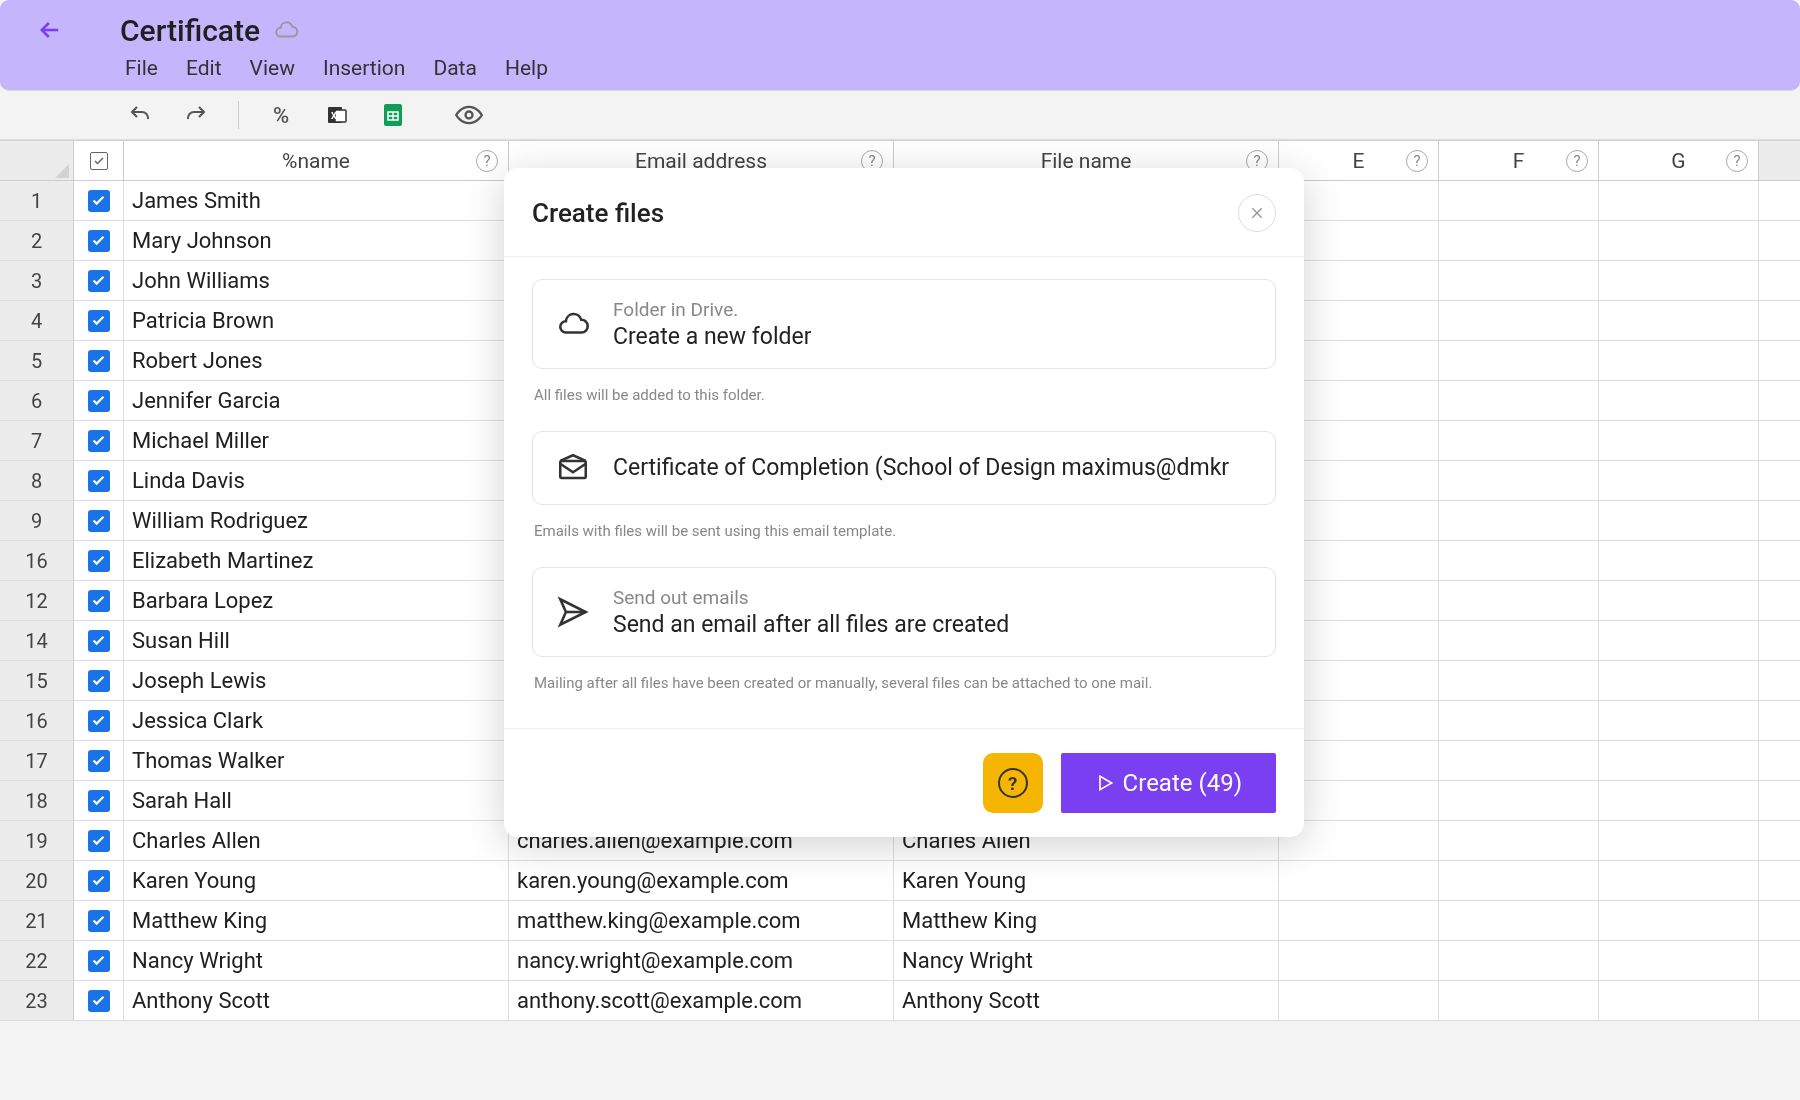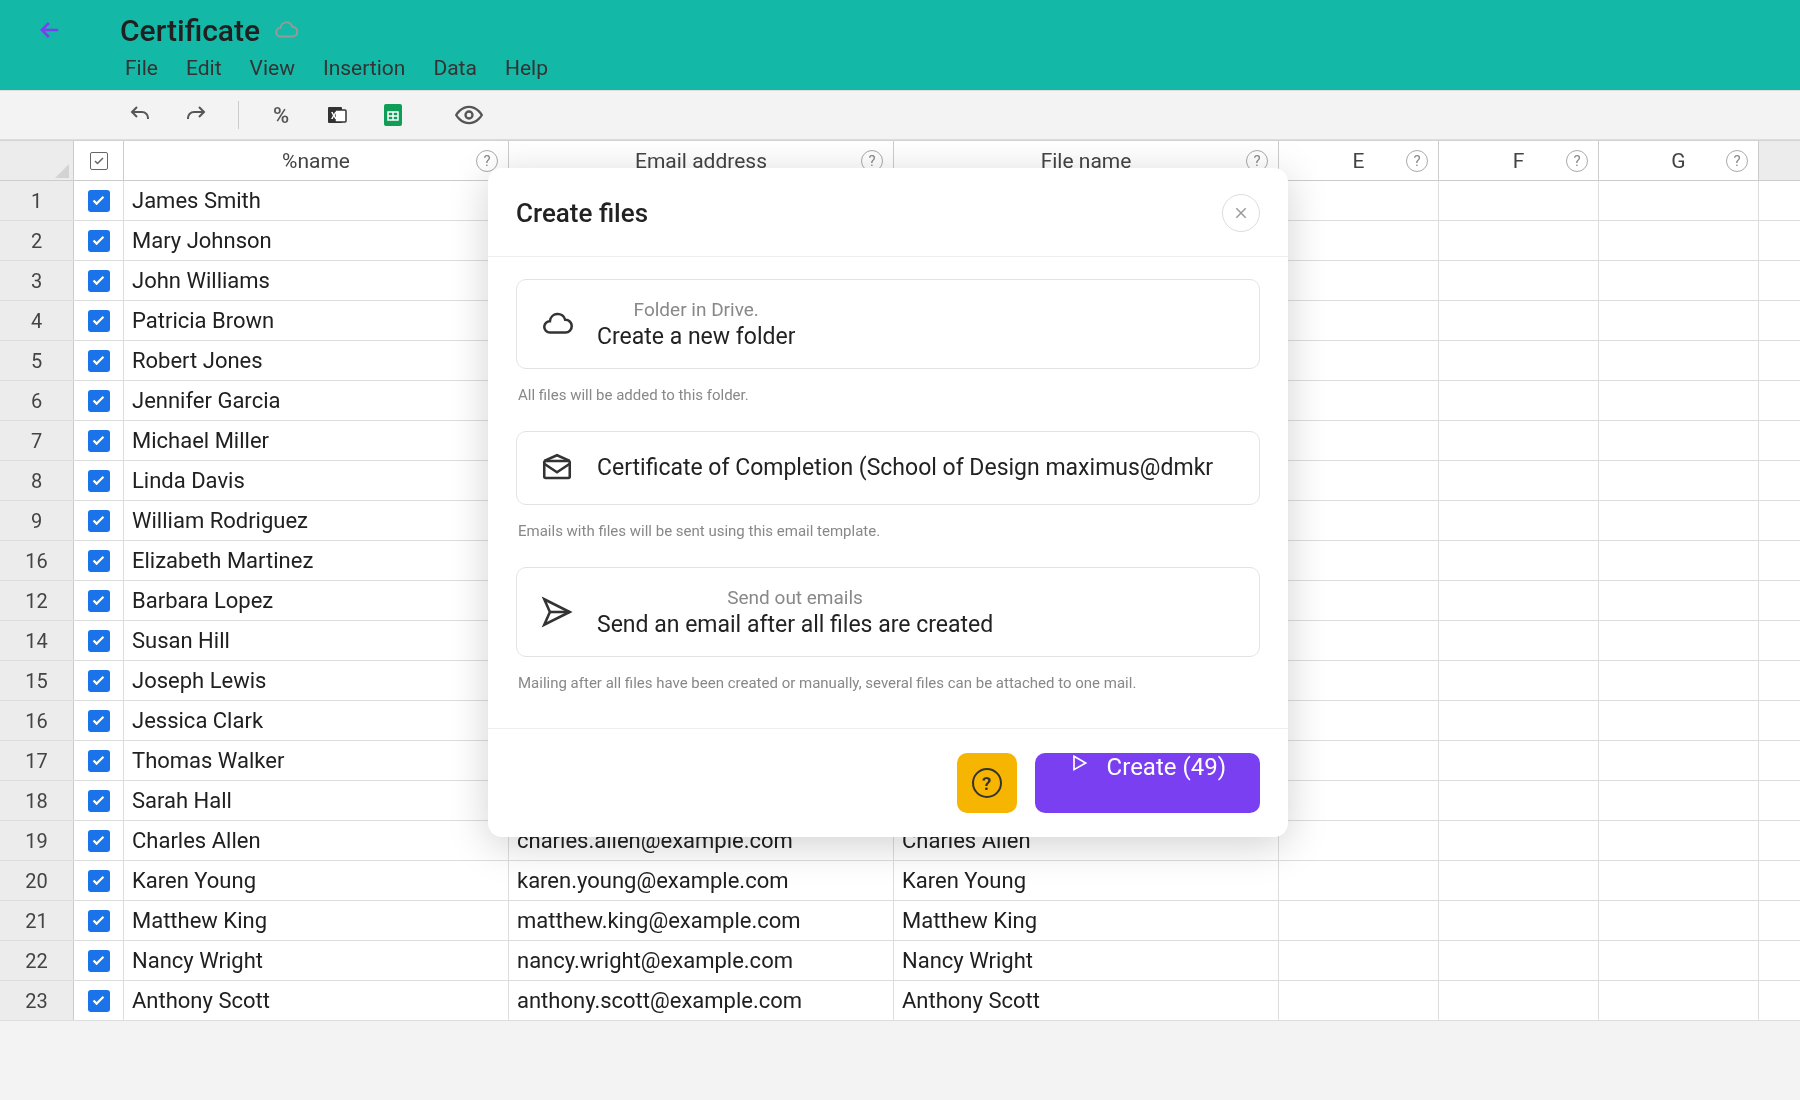--- a/index.html
+++ b/index.html
@@ -7,23 +7,24 @@
     font-family: -apple-system, BlinkMacSystemFont, "Segoe UI", Roboto, Arial, sans-serif;
     background: #f3f3f3;
     width: 1800px;
     height: 1100px;
     overflow: hidden;
     position: relative;
     font-size: 20px;
     color: #202020;
   }
   .header {
-    background: #14b8a6;
+    background: #c4b5fd;
     padding: 10px 0 0 0;
     border-bottom: 1px solid #ddd;
+    border-radius: 9px;
   }
   .title-row {
     display: flex;
     align-items: center;
     padding: 0 30px 6px 30px;
   }
   .back-arrow {
     width: 40px; height: 40px;
     display:flex; align-items:center; justify-content:center;
     margin-right: 50px;
@@ -128,21 +129,21 @@
   .cell.file  { width:385px; }
   .cell.slim  { width:160px; }
   .checkbox {
     width:22px;height:22px;background:#1a73e8;border-radius:3px;
     display:flex;align-items:center;justify-content:center;
   }
   .checkbox svg { stroke:#fff; }
   
   .modal {
     position:absolute;
-    left:488px; top:168px;
+    left:504px; top:168px;
     width:800px;
     background:#fff;
     border-radius:14px;
     box-shadow:0 8px 40px rgba(0,0,0,0.18);
     overflow:hidden;
   }
   .modal-head {
     padding:26px 28px 24px 28px;
     border-bottom:1px solid #eee;
     display:flex;align-items:center;justify-content:space-between;
@@ -155,39 +156,39 @@
   }
   .modal-body { padding:22px 28px 10px 28px; }
   .option-card {
     border:1px solid #e3e3e3; border-radius:10px;
     padding:18px 22px;
     display:flex;align-items:center;gap:22px;
     cursor:pointer;
   }
   .opt-icon { width:36px;height:36px;display:flex;align-items:center;justify-content:center;color:#222; flex-shrink:0;}
   .opt-text { display:flex;flex-direction:column;gap:2px; overflow:hidden;}
-  .opt-label { font-size:19px;color:#888;text-align:center; }
+  .opt-label { font-size:19px;color:#888; }
   .opt-value { font-size:23px;color:#222; white-space:nowrap; overflow:hidden; text-overflow:clip;}
   .opt-desc { font-size:15px;color:#888;margin:16px 2px 24px 2px; line-height:1.45;}
   .modal-footer {
     border-top:1px solid #eee;
     padding:24px 28px;
     display:flex;justify-content:flex-end;gap:18px;align-items:center;
   }
   .help-btn {
     width:60px;height:60px;background:#f6b500;border-radius:10px;
     display:flex;align-items:center;justify-content:center;cursor:pointer;
   }
   .help-btn-inner {
     width:30px;height:30px;border:2.5px solid #333;border-radius:50%;
     display:flex;align-items:center;justify-content:center;font-size:19px;font-weight:600;color:#333;
   }
   .create-btn {
-    height:60px;padding:0 34px;background:#7b3ff2;border-radius:10px;color:#fff;
-    font-size:24px;display:flex;gap:18px;cursor:pointer;
+    height:60px;padding:0 34px;background:#7b3ff2;border-radius:2px;color:#fff;
+    font-size:24px;display:flex;align-items:center;gap:8px;cursor:pointer;
   }
   .head-check-outline{
      width:18px;height:18px;border:1.5px solid #666;border-radius:2px;
      display:flex;align-items:center;justify-content:center;
   }
 </style>
 </head>
 <body>
 
 <div class="header">

